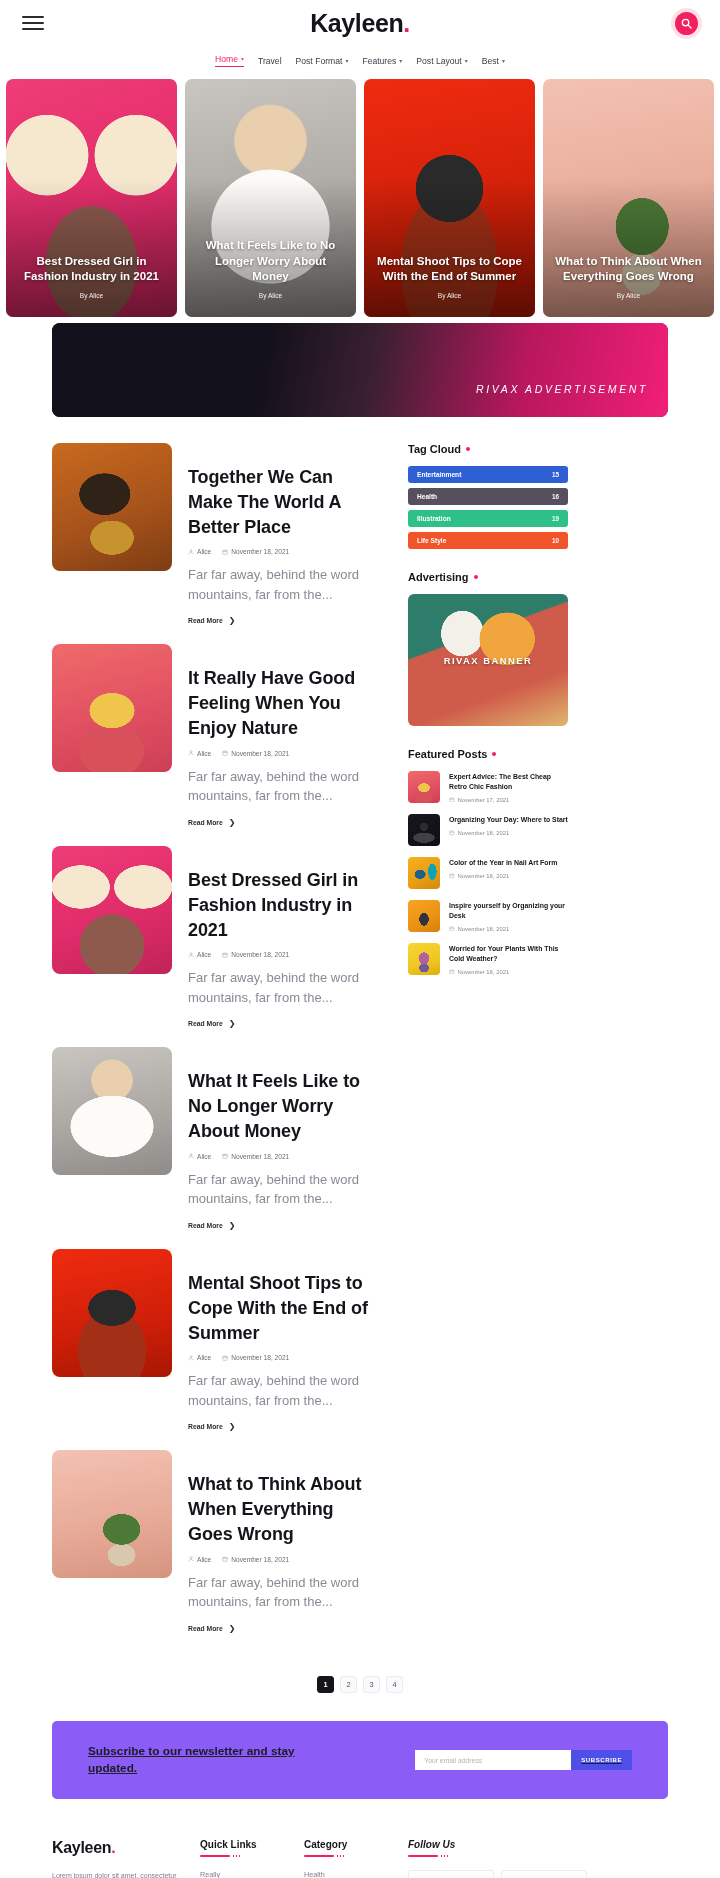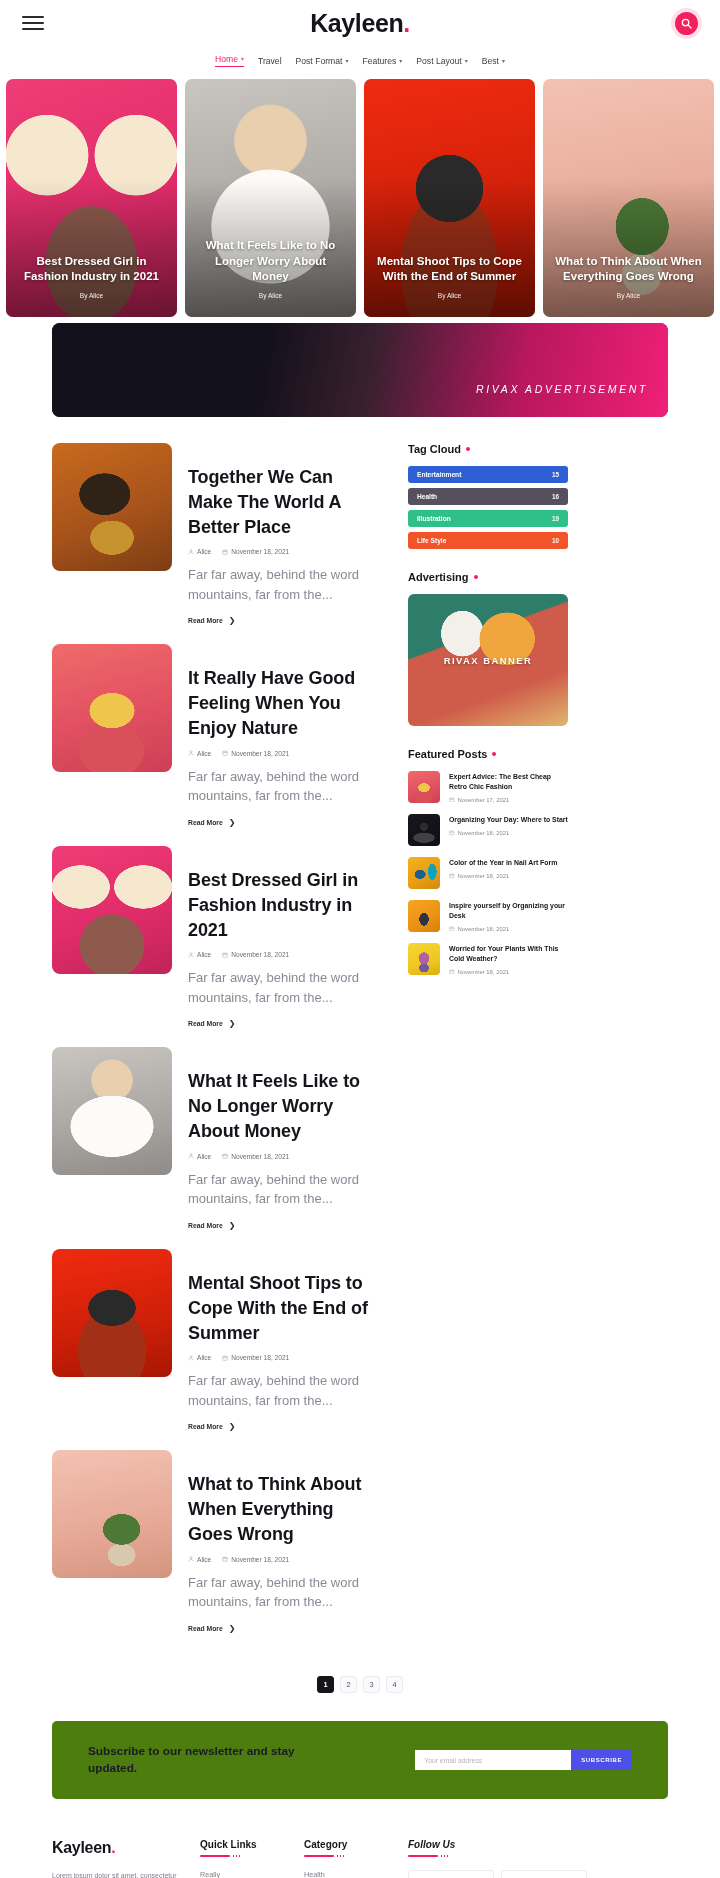--- a/index.html
+++ b/index.html
@@ -137,22 +137,22 @@
   .fp .fdate svg{width:5.5px;height:5.5px;opacity:.7;}
 
   
   .pager{display:flex;justify-content:center;gap:6px;padding:24px 0 0;}
   .pg{width:17px;height:17px;border-radius:3px;border:1px solid #ececf0;background:#fafafc;
       display:flex;align-items:center;justify-content:center;font-size:7.4px;color:#55555f;cursor:pointer;}
   .pg.on{background:#15151c;border-color:#15151c;color:#fff;font-weight:600;}
 
   
   .nlwrap{padding:28px 52px 0;}
-  .newsletter{background:#4d7c0f;border-radius:5px;padding:22px 36px;display:flex;
-     align-items:center;justify-content:space-between;gap:4px;}
+  .newsletter{background:#8b5cf6;border-radius:5px;padding:22px 36px;display:flex;
+     align-items:center;justify-content:space-between;gap:4px;text-decoration:underline;}
   .newsletter h3{font-size:11.8px;font-weight:600;color:#1b1b24;line-height:1.45;max-width:210px;}
   .nlform{display:flex;align-items:center;}
   .nlform input{width:156px;height:20px;border:none;background:#fff;padding:0 9px;
      font-size:6.8px;color:#2b2b36;font-family:inherit;outline:none;}
   .nlform input::placeholder{color:#b4b4bd;}
   .nlform button{height:20px;padding:0 10px;border:none;background:#4e4ee8;color:#fff;
      font-size:6px;font-weight:700;letter-spacing:.6px;cursor:pointer;font-family:inherit;}
 
   
   .footer{display:flex;padding:40px 52px 18px;gap:0;align-items:flex-start;}

